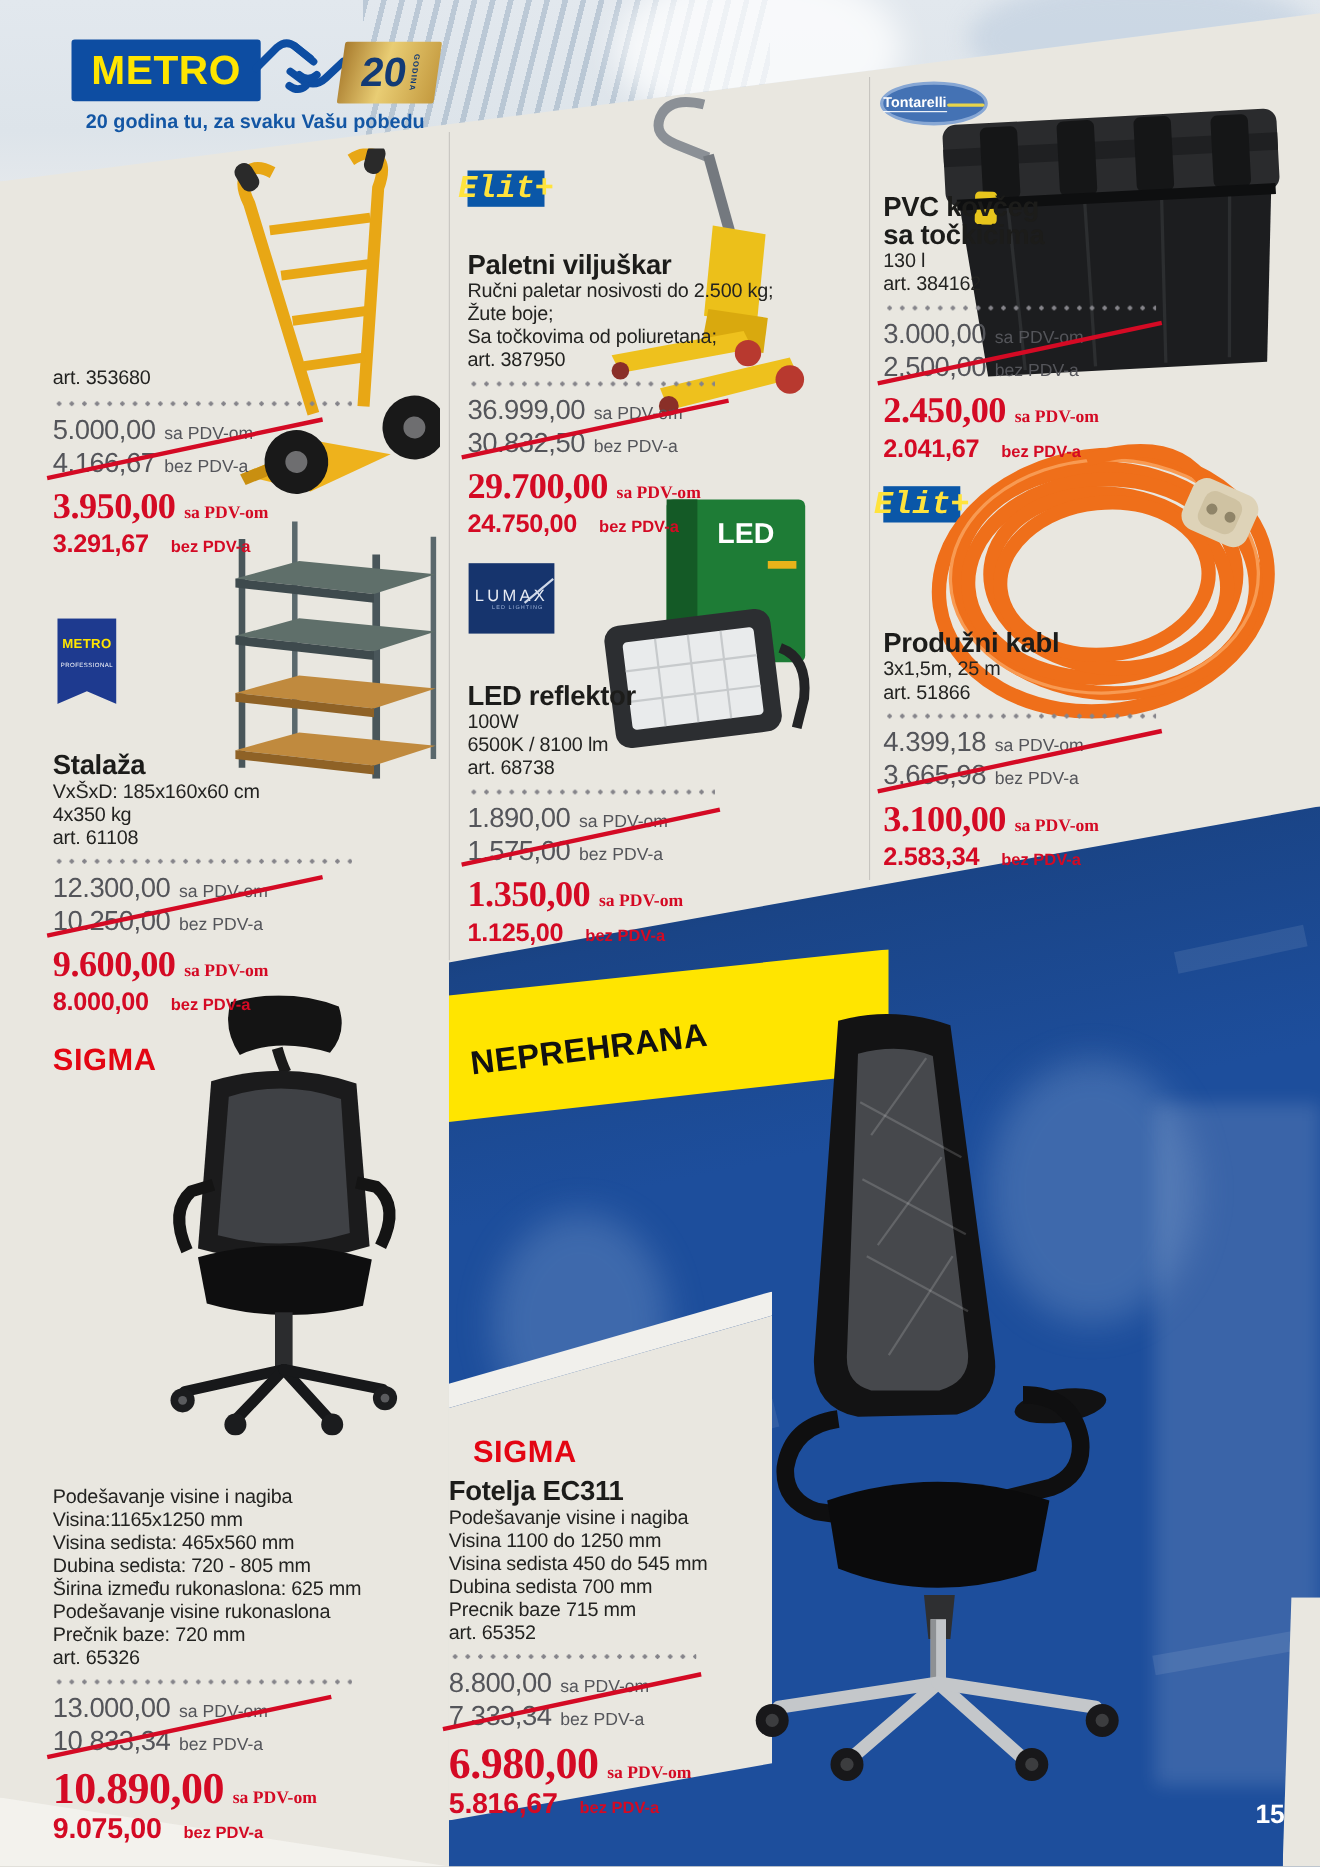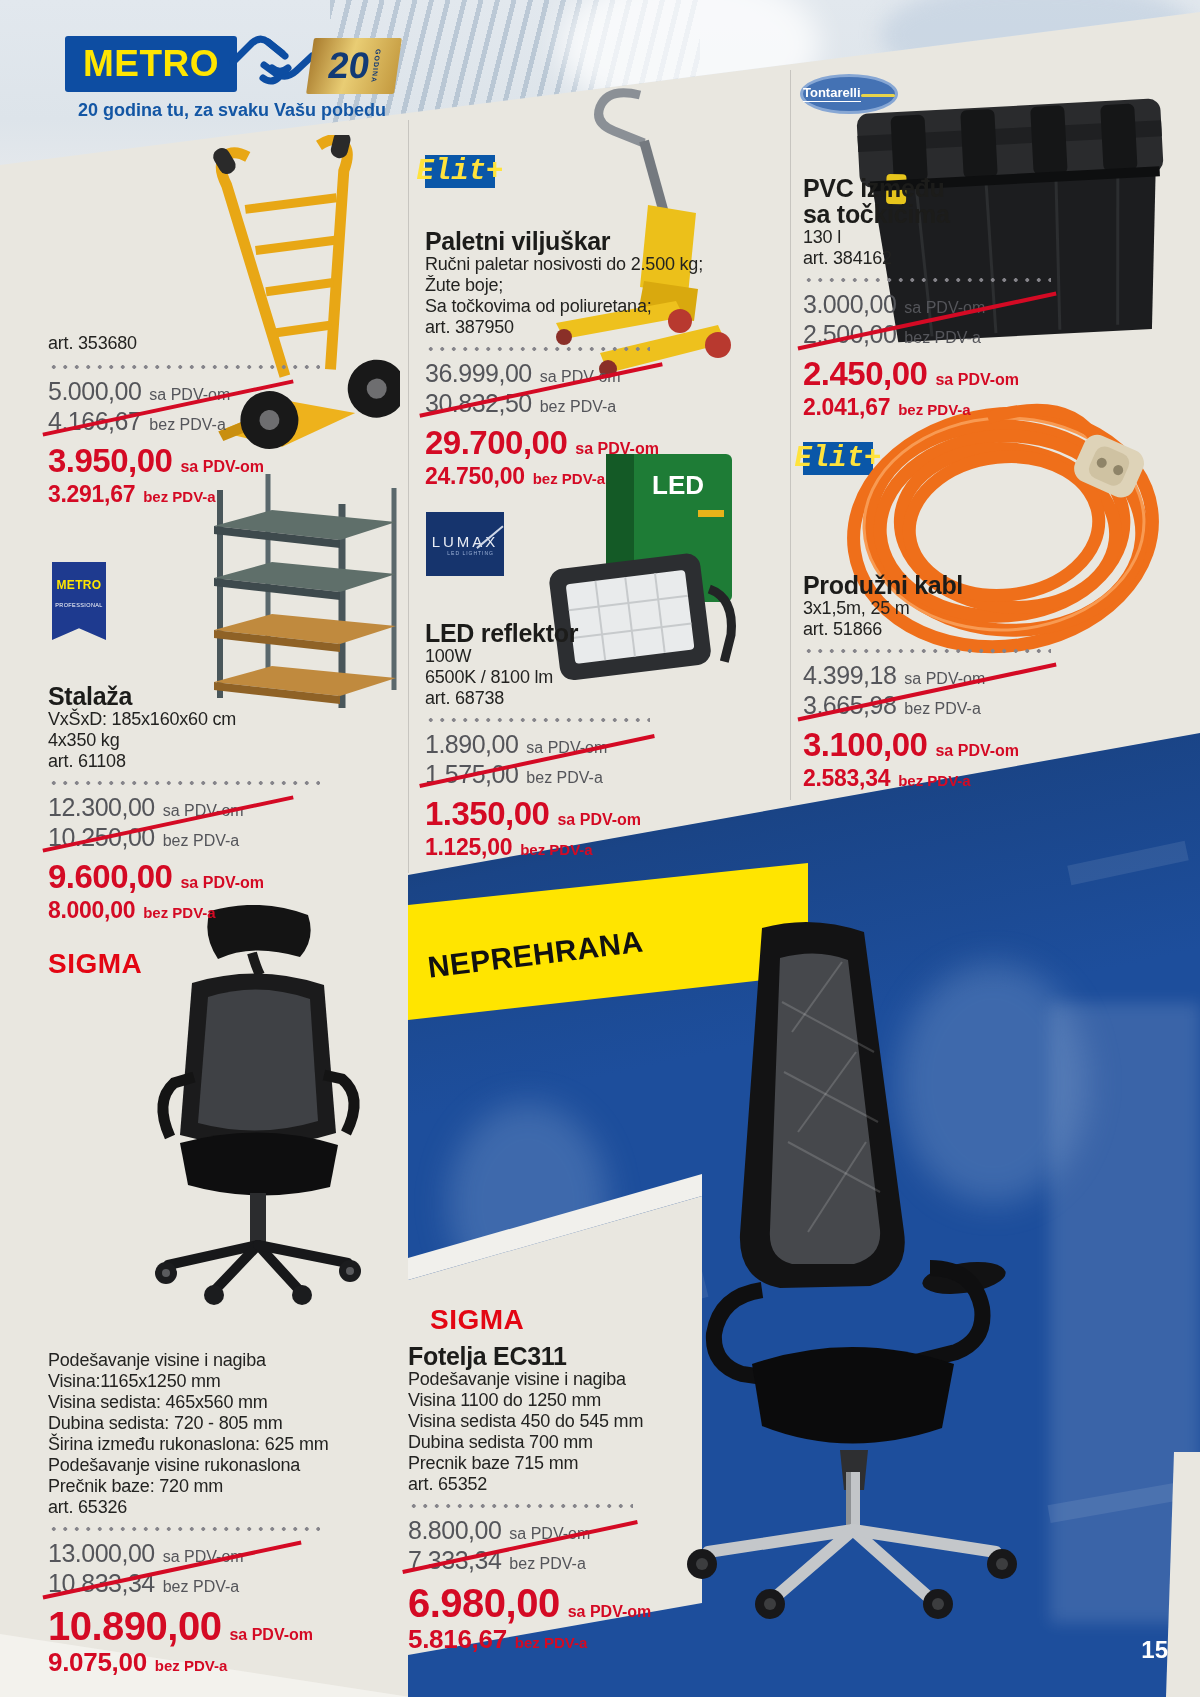--- a/index.html
+++ b/index.html
@@ -90,24 +90,24 @@
   .dots{margin:7px 0 7px;height:8px;
     background-image:radial-gradient(circle,#85848a 1.8px,transparent 2.1px);
     background-size:11.5px 8px;background-repeat:repeat-x;}
   .w1{width:272px;} .w2{width:225px;} .w3{width:248px;}
   .oldblock{position:relative;}
   .oldline{display:flex;align-items:baseline;gap:8px;line-height:26px;}
   .oldnum{font-size:25px;color:var(--gray-price);letter-spacing:-.5px;}
   .oldsuf{font-size:16px;color:var(--gray-price);}
   .strike{position:absolute;left:-8px;top:46%;width:80%;height:3.5px;background:var(--red);
     transform:rotate(-12deg);}
-  .newline1{display:flex;align-items:baseline;gap:8px;margin-top:6px;}
+  .newline1{display:flex;align-items:baseline;gap:8px;margin-top:6px;font-family:Liberation Serif, serif;}
   .newnum1{font-size:33px;font-weight:800;color:var(--red);letter-spacing:-.5px;line-height:34px;}
   .newsuf{font-size:16px;font-weight:700;color:var(--red);}
-  .newline2{display:flex;align-items:baseline;gap:8px;margin-top:3px;}
+  .newline2{display:flex;align-items:baseline;gap:20px;margin-top:3px;}
   .newnum2{font-size:23px;font-weight:800;color:var(--red);letter-spacing:-.3px;line-height:26px;}
   .newsuf2{font-size:15px;font-weight:700;color:var(--red);}
   .big-price .newnum1{font-size:40px;line-height:40px;}
   .big-price .newnum2{font-size:26px;}
 
   .pimg{z-index:9;}
   .page-number{left:1128px;top:1636px;width:40px;text-align:right;color:#fff;
     font-size:24px;font-weight:700;z-index:11;}
 </style>
 </head>
@@ -386,21 +386,21 @@
         <span class="newnum1">29.700,00</span>
         <span class="newsuf">sa PDV-om</span>
       </div>
     <div class="newline2">
         <span class="newnum2">24.750,00</span>
         <span class="newsuf2">bez PDV-a</span>
       </div>
   </section>
 
   <section class="product" style="left:803px;top:175px;width:330px;">
-    <h2 class="ptitle">PVC između</h2>
+    <h2 class="ptitle">PVC kovčeg</h2>
     <h2 class="ptitle">sa točkićima</h2>
     <div class="spec">130 l</div>
     <div class="spec">art. 384162</div>
     <div class="dots w3"></div>
     <div class="oldblock">
       <div class="oldline">
           <span class="oldnum">3.000,00</span>
           <span class="oldsuf">sa PDV-om</span>
         </div>
       <div class="oldline">

